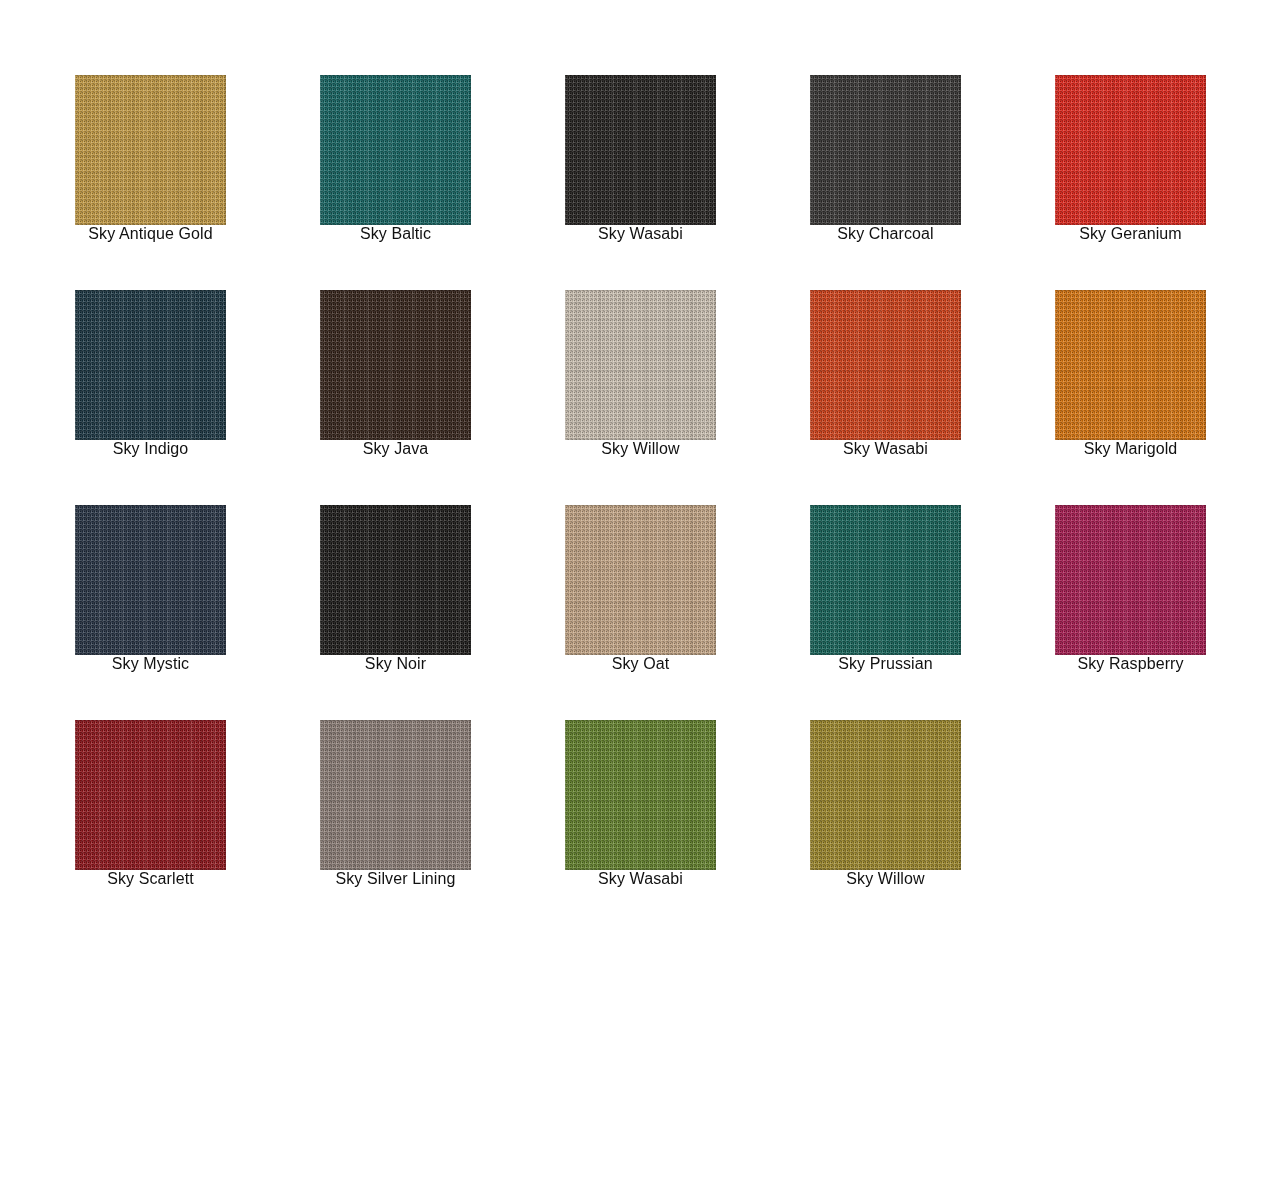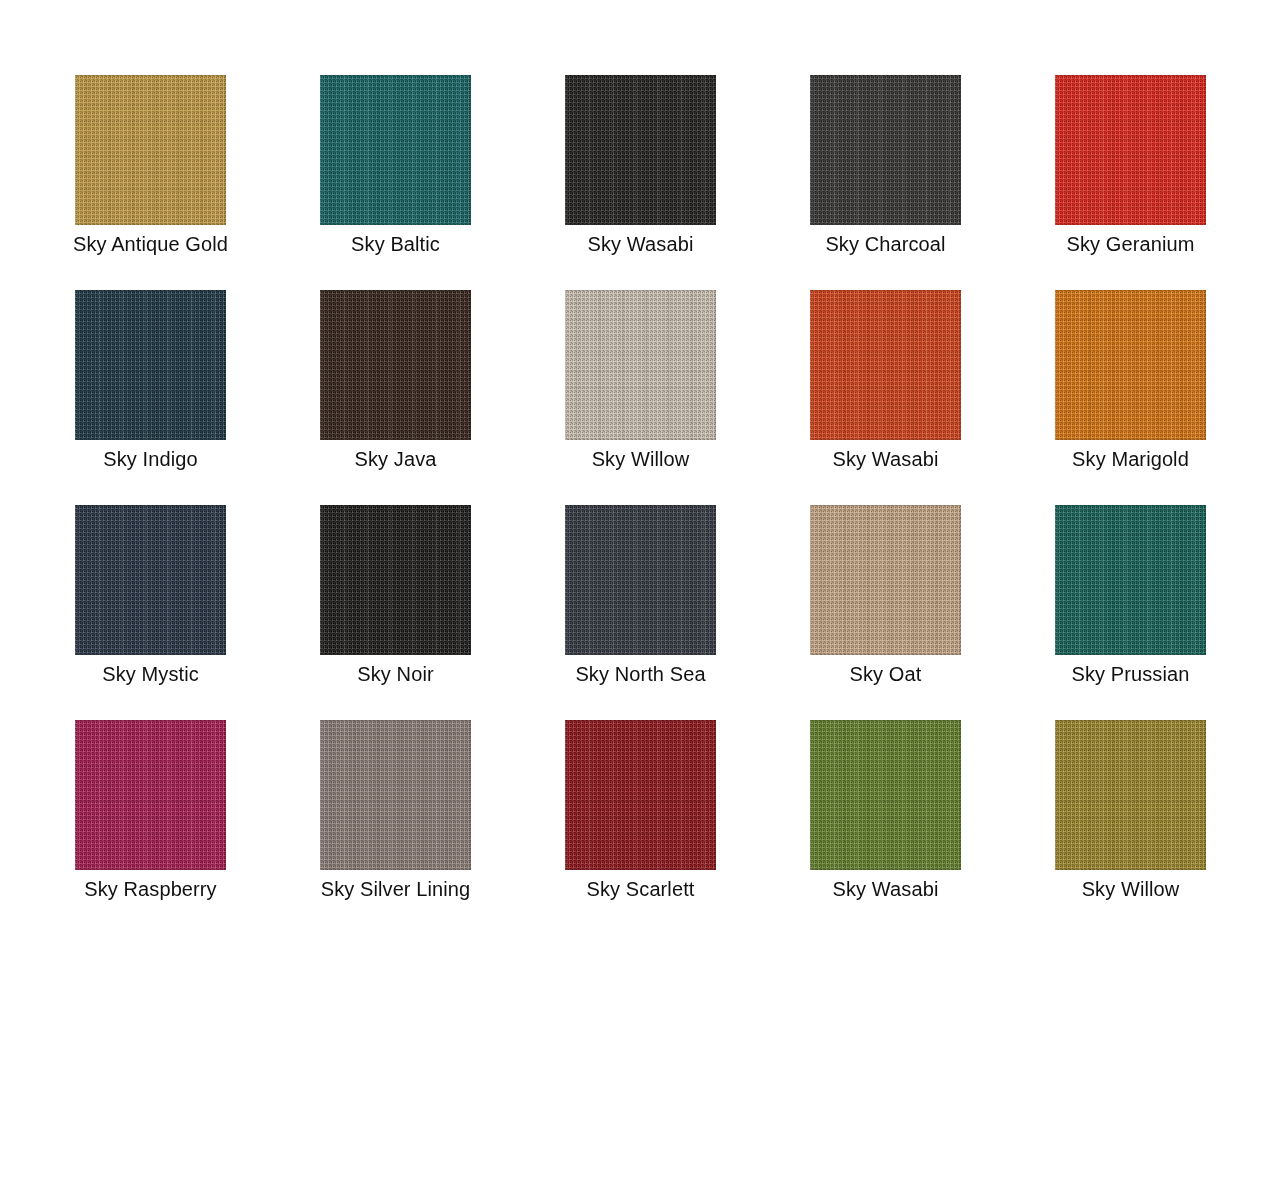--- a/index.html
+++ b/index.html
@@ -80,22 +80,22 @@
         rgba(255,255,255,0.045) 0px, rgba(255,255,255,0.045) 3px,
         rgba(0,0,0,0.00) 3px, rgba(0,0,0,0.00) 11px,
         rgba(0,0,0,0.055) 11px, rgba(0,0,0,0.055) 13px,
         rgba(0,0,0,0.00) 13px, rgba(0,0,0,0.00) 23px),
       repeating-linear-gradient(0deg,
         rgba(0,0,0,0.035) 0px, rgba(0,0,0,0.035) 2px,
         rgba(255,255,255,0.00) 2px, rgba(255,255,255,0.00) 17px);
   }
 
   .swatch-label {
-    margin-top: 10px;
-    font-size: 20px;
+    margin-top: 0;
+    font-size: 16px;
     line-height: 18px;
     letter-spacing: 0.1px;
     text-align: center;
     white-space: nowrap;
     color: #111111;
   }
 </style>
 </head>
 <body>
 
@@ -178,27 +178,20 @@
       <div class="swatch-label">Sky Mystic</div>
     </div>
     <div class="swatch-cell">
       <div class="swatch-chip" style="background-color: rgb(21, 19, 17);">
         <div class="weave"></div>
         <div class="slub"></div>
       </div>
       <div class="swatch-label">Sky Noir</div>
     </div>
     <div class="swatch-cell">
-      <div class="swatch-chip" style="background-color: rgb(44, 49, 58);">
-        <div class="weave"></div>
-        <div class="slub"></div>
-      </div>
-      <div class="swatch-label">Sky North Sea</div>
-    </div>
-    <div class="swatch-cell">
       <div class="swatch-chip" style="background-color: rgb(197, 166, 132);">
         <div class="weave"></div>
         <div class="slub"></div>
       </div>
       <div class="swatch-label">Sky Oat</div>
     </div>
     <div class="swatch-cell">
       <div class="swatch-chip" style="background-color: rgb(13, 93, 82);">
         <div class="weave"></div>
         <div class="slub"></div>
@@ -206,34 +199,34 @@
       <div class="swatch-label">Sky Prussian</div>
     </div>
     <div class="swatch-cell">
       <div class="swatch-chip" style="background-color: rgb(166, 19, 75);">
         <div class="weave"></div>
         <div class="slub"></div>
       </div>
       <div class="swatch-label">Sky Raspberry</div>
     </div>
     <div class="swatch-cell">
+      <div class="swatch-chip" style="background-color: rgb(141, 13, 19);">
+        <div class="weave"></div>
+        <div class="slub"></div>
+      </div>
+      <div class="swatch-label">Sky Scarlett</div>
+    </div>
+    <div class="swatch-cell">
       <div class="swatch-chip" style="background-color: rgb(139, 124, 116);">
         <div class="weave"></div>
         <div class="slub"></div>
       </div>
       <div class="swatch-label">Sky Silver Lining</div>
     </div>
     <div class="swatch-cell">
-      <div class="swatch-chip" style="background-color: rgb(141, 13, 19);">
-        <div class="weave"></div>
-        <div class="slub"></div>
-      </div>
-      <div class="swatch-label">Sky Scarlett</div>
-    </div>
-    <div class="swatch-cell">
       <div class="swatch-chip" style="background-color: rgb(94, 126, 37);">
         <div class="weave"></div>
         <div class="slub"></div>
       </div>
       <div class="swatch-label">Sky Wasabi</div>
     </div>
     <div class="swatch-cell">
       <div class="swatch-chip" style="background-color: rgb(156, 133, 37);">
         <div class="weave"></div>
         <div class="slub"></div>

